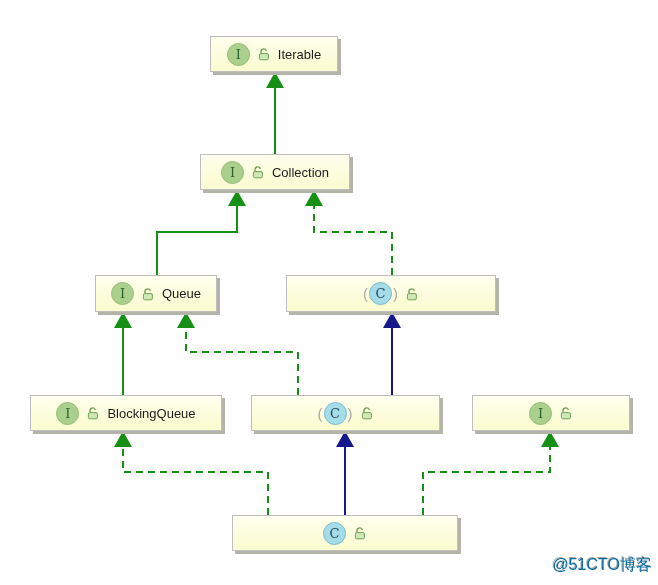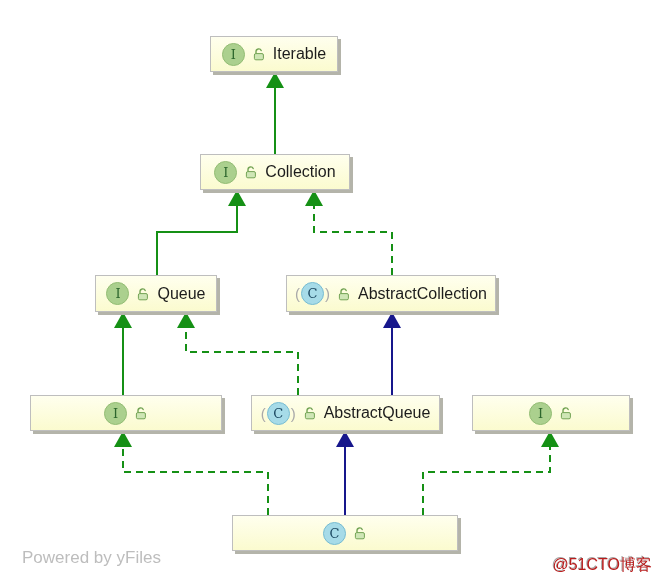--- a/index.html
+++ b/index.html
@@ -9,38 +9,38 @@
   }
   #edges{position:absolute;left:0;top:0;width:658px;height:585px;}
   .node{
     position:absolute;box-sizing:border-box;
     display:flex;align-items:center;justify-content:center;gap:7px;
     padding:0 8px;
     background:linear-gradient(#ffffee,#fbfbcf);
     border:1px solid #bebebe;
     box-shadow:3px 3px 0 #b4b4aa;
   }
-  .lbl{font-size:16px;color:#1c1c1c;white-space:nowrap;}
+  .lbl{font-size:13px;color:#1c1c1c;white-space:nowrap;}
   .ico{
     width:21px;height:21px;border-radius:50%;
     display:flex;align-items:center;justify-content:center;
     font-family:"DejaVu Serif",serif;font-size:13px;line-height:1;
     flex:0 0 auto;
   }
   .ico.iface{background:#abd08e;border:1px solid #93bd74;color:#2d662d;}
   .ico.cls{background:#a6dbe8;border:1px solid #77bcd2;color:#1d4a63;}
   .abswrap{display:flex;align-items:center;flex:0 0 auto;}
   .abswrap::before{content:"(";color:#a9a9a9;font-size:15px;margin-right:1px;}
   .abswrap::after{content:")";color:#a9a9a9;font-size:15px;margin-left:1px;}
   .lockwrap{display:flex;align-items:center;flex:0 0 auto;}
   .footer-powered{
     position:absolute;left:22px;top:548px;font-size:17px;color:#bdbdbd;
   }
   .footer-watermark{
-    position:absolute;right:6px;top:555px;font-size:16px;color:#b91c1c;
+    position:absolute;right:6px;top:555px;font-size:16px;color:#0369a1;
     text-shadow:1px 1px 0 #ffffff,-1px -1px 0 #a6a6a6;
   }
 </style>
 </head>
 <body>
 
 <div id="canvas">
 
   <svg id="edges" xmlns="http://www.w3.org/2000/svg">
       <polyline points="275,154 275,87" fill="none" stroke="#159015" stroke-width="2"></polyline>
@@ -99,44 +99,43 @@
   <div class="node" style="left:286px;top:275px;width:210px;height:37px">
     <span class="abswrap">
       <span class="ico cls">C</span>
     </span>
     <span class="lockwrap">
       <svg width="14" height="14" viewBox="0 0 14 14">
         <path d="M4,7 V4.6 A2.7,2.7 0 0 1 9.2,3.6" fill="none" stroke="#74a455" stroke-width="1.4" stroke-linecap="round"></path>
         <rect x="2.4" y="6.6" width="9" height="6.2" rx="1.4" fill="#cfe6b5" stroke="#74a455"></rect>
       </svg>
     </span>
-    <span class="lbl">AbstractCollection</span>
   </div>
 
   <div class="node" style="left:30px;top:395px;width:192px;height:36px">
     <span class="ico iface">I</span>
     <span class="lockwrap">
       <svg width="14" height="14" viewBox="0 0 14 14">
         <path d="M4,7 V4.6 A2.7,2.7 0 0 1 9.2,3.6" fill="none" stroke="#74a455" stroke-width="1.4" stroke-linecap="round"></path>
         <rect x="2.4" y="6.6" width="9" height="6.2" rx="1.4" fill="#cfe6b5" stroke="#74a455"></rect>
       </svg>
     </span>
+    <span class="lbl">BlockingQueue</span>
   </div>
 
   <div class="node" style="left:251px;top:395px;width:189px;height:36px">
     <span class="abswrap">
       <span class="ico cls">C</span>
     </span>
     <span class="lockwrap">
       <svg width="14" height="14" viewBox="0 0 14 14">
         <path d="M4,7 V4.6 A2.7,2.7 0 0 1 9.2,3.6" fill="none" stroke="#74a455" stroke-width="1.4" stroke-linecap="round"></path>
         <rect x="2.4" y="6.6" width="9" height="6.2" rx="1.4" fill="#cfe6b5" stroke="#74a455"></rect>
       </svg>
     </span>
-    <span class="lbl">AbstractQueue</span>
   </div>
 
   <div class="node" style="left:472px;top:395px;width:158px;height:36px">
     <span class="ico iface">I</span>
     <span class="lockwrap">
       <svg width="14" height="14" viewBox="0 0 14 14">
         <path d="M4,7 V4.6 A2.7,2.7 0 0 1 9.2,3.6" fill="none" stroke="#74a455" stroke-width="1.4" stroke-linecap="round"></path>
         <rect x="2.4" y="6.6" width="9" height="6.2" rx="1.4" fill="#cfe6b5" stroke="#74a455"></rect>
       </svg>
     </span>
@@ -145,16 +144,15 @@
   <div class="node" style="left:232px;top:515px;width:226px;height:36px">
     <span class="ico cls">C</span>
     <span class="lockwrap">
       <svg width="14" height="14" viewBox="0 0 14 14">
         <path d="M4,7 V4.6 A2.7,2.7 0 0 1 9.2,3.6" fill="none" stroke="#74a455" stroke-width="1.4" stroke-linecap="round"></path>
         <rect x="2.4" y="6.6" width="9" height="6.2" rx="1.4" fill="#cfe6b5" stroke="#74a455"></rect>
       </svg>
     </span>
   </div>
 
-  <div class="footer-powered">Powered by yFiles</div>
   <div class="footer-watermark">@51CTO博客</div>
 
 </div>
 
 </body></html>

